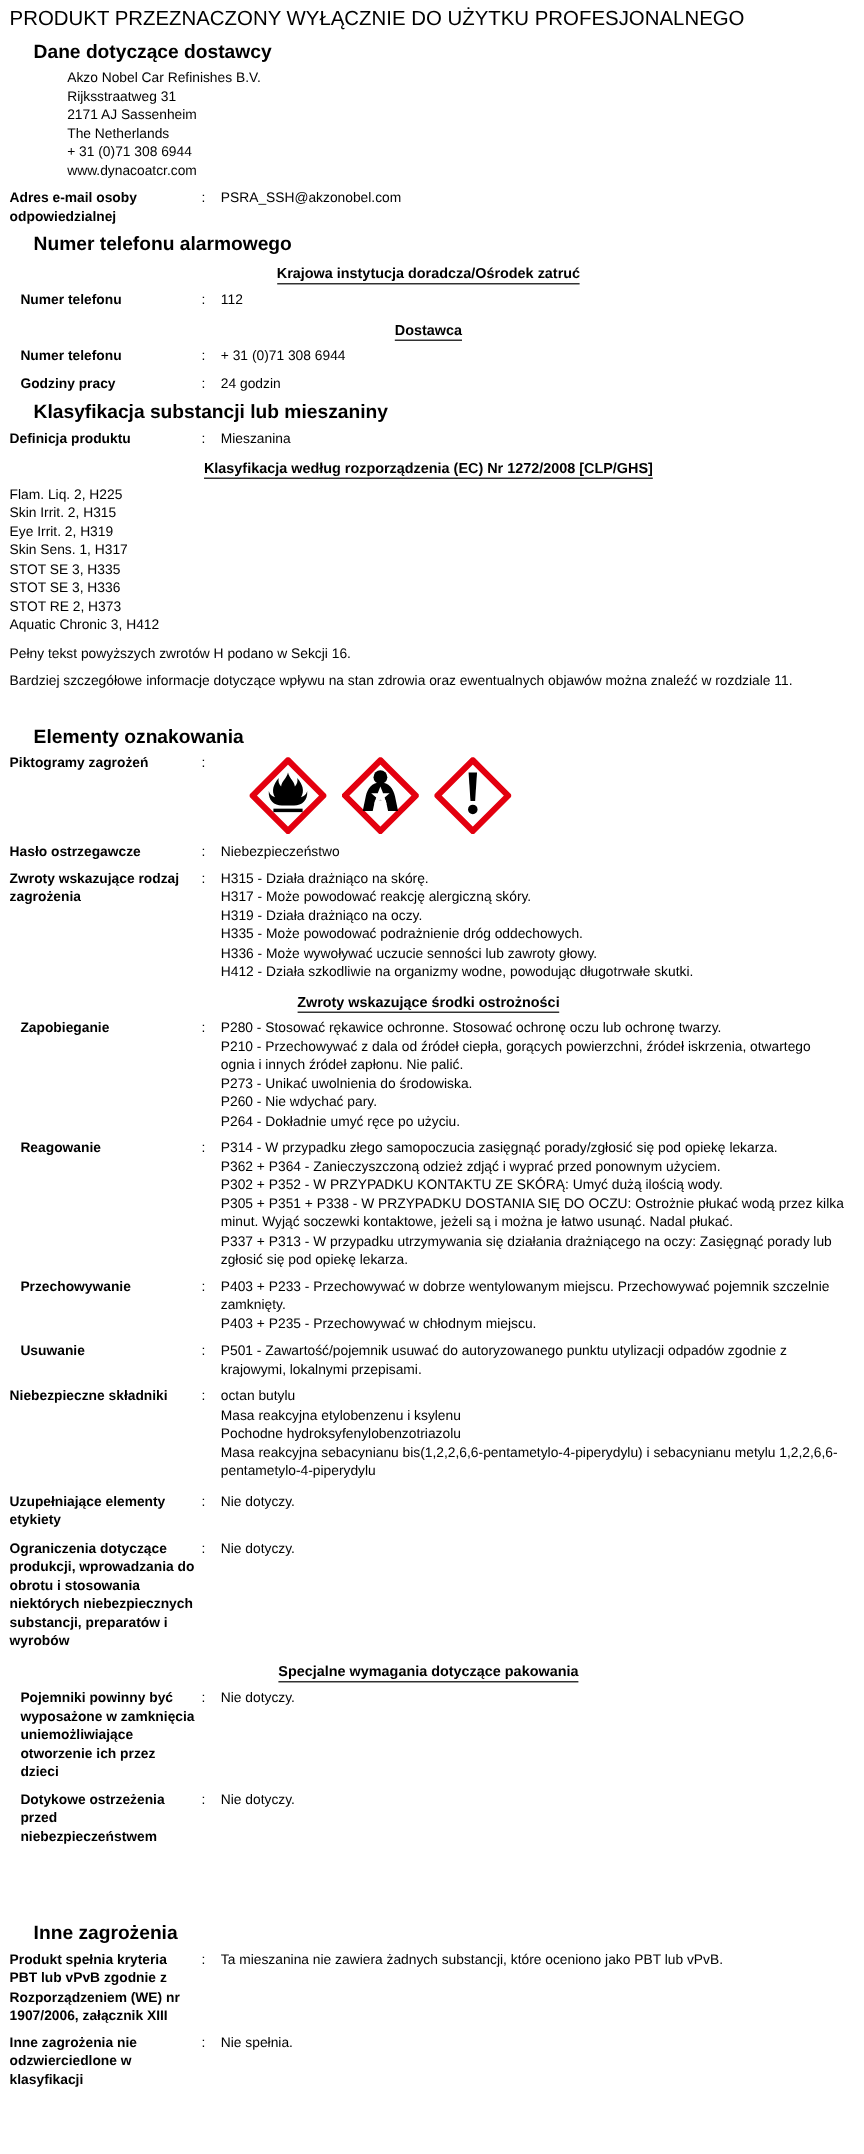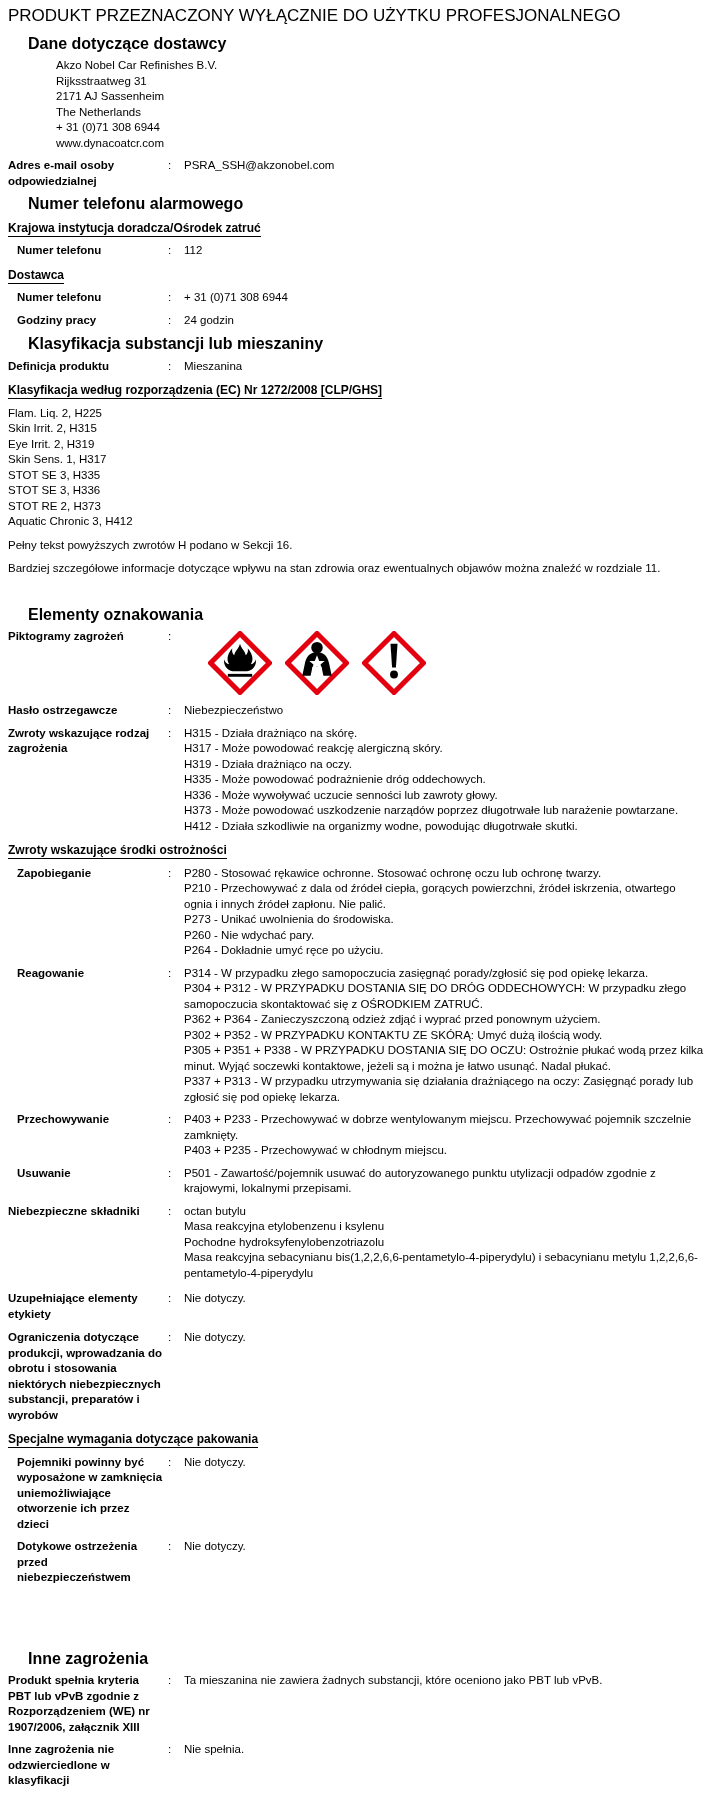--- a/index.html
+++ b/index.html
@@ -21,20 +21,21 @@
 
   .sec-head {
     font-weight:bold;
     font-size:16px;
     margin:10px 0 7px 24px;
   }
   .u-head {
     font-weight:bold;
     font-size:12px;
     margin:9px 0 7px 0;
+    text-align:center;
   }
   .u-head span { border-bottom:1.6px solid #000; padding-bottom:1px; }
 
   .row { display:flex; align-items:flex-start; margin:0 0 7px 0; }
   .row .lbl { flex:0 0 160px; width:160px; font-weight:bold; padding-right:4px; box-sizing:border-box; }
   .row.sub { padding-left:9px; }
   .row.sub .lbl { flex-basis:151px; width:151px; }
   .row .colon { flex:0 0 16px; }
   .row .val { flex:1; }
   .val .item { margin:0; }
@@ -147,21 +148,20 @@
 
   <div class="row">
     <div class="lbl">Zwroty wskazujące rodzaj zagrożenia</div>
     <div class="colon">:</div>
     <div class="val">
       <div class="item">H315 - Działa drażniąco na skórę.</div>
       <div class="item">H317 - Może powodować reakcję alergiczną skóry.</div>
       <div class="item">H319 - Działa drażniąco na oczy.</div>
       <div class="item">H335 - Może powodować podrażnienie dróg oddechowych.</div>
       <div class="item">H336 - Może wywoływać uczucie senności lub zawroty głowy.</div>
-      <div class="item">H373 - Może powodować uszkodzenie narządów poprzez długotrwałe lub narażenie powtarzane.</div>
       <div class="item">H412 - Działa szkodliwie na organizmy wodne, powodując długotrwałe skutki.</div>
     </div>
   </div>
 
   <div class="u-head"><span>Zwroty wskazujące środki ostrożności</span></div>
 
   <div class="row sub">
     <div class="lbl">Zapobieganie</div>
     <div class="colon">:</div>
     <div class="val">
@@ -171,21 +171,20 @@
       <div class="item">P260 - Nie wdychać pary.</div>
       <div class="item">P264 - Dokładnie umyć ręce po użyciu.</div>
     </div>
   </div>
 
   <div class="row sub">
     <div class="lbl">Reagowanie</div>
     <div class="colon">:</div>
     <div class="val">
       <div class="item">P314 - W przypadku złego samopoczucia zasięgnąć porady/zgłosić się pod opiekę lekarza.</div>
-      <div class="item">P304 + P312 - W PRZYPADKU DOSTANIA SIĘ DO DRÓG ODDECHOWYCH: W przypadku złego samopoczucia skontaktować się z OŚRODKIEM ZATRUĆ.</div>
       <div class="item">P362 + P364 - Zanieczyszczoną odzież zdjąć i wyprać przed ponownym użyciem.</div>
       <div class="item">P302 + P352 - W PRZYPADKU KONTAKTU ZE SKÓRĄ: Umyć dużą ilością wody.</div>
       <div class="item">P305 + P351 + P338 - W PRZYPADKU DOSTANIA SIĘ DO OCZU: Ostrożnie płukać wodą przez kilka minut. Wyjąć soczewki kontaktowe, jeżeli są i można je łatwo usunąć. Nadal płukać.</div>
       <div class="item">P337 + P313 - W przypadku utrzymywania się działania drażniącego na oczy: Zasięgnąć porady lub zgłosić się pod opiekę lekarza.</div>
     </div>
   </div>
 
   <div class="row sub">
     <div class="lbl">Przechowywanie</div>
     <div class="colon">:</div>

